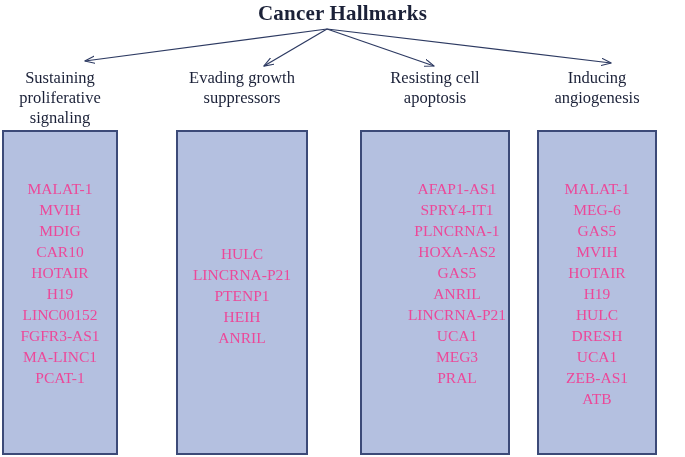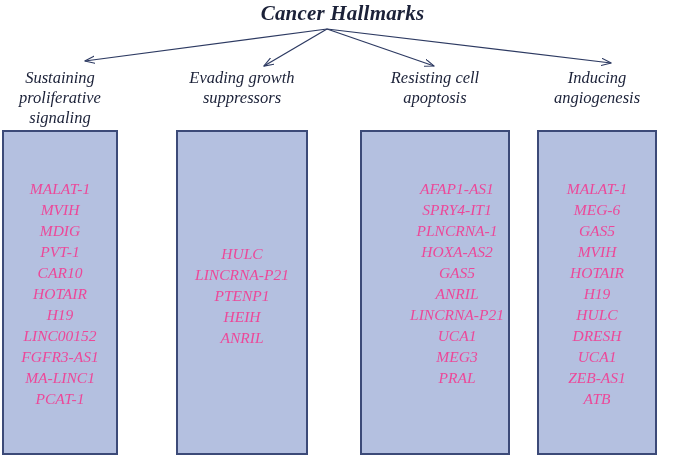--- a/index.html
+++ b/index.html
@@ -10,21 +10,20 @@
   body {
     font-family: "Liberation Serif", "DejaVu Serif", serif;
     color: #1b2138;
   }
   #figure {
     position: relative;
     width: 685px;
     height: 457px;
     overflow: hidden;
     background: #ffffff;
-    font-style: italic;
   }
   #title {
     position: absolute;
     left: 0;
     top: 0;
     width: 685px;
     text-align: center;
     font-size: 21px;
     font-weight: bold;
     letter-spacing: 0.2px;
@@ -115,21 +114,20 @@
   <div class="col" id="col-1">
     <div class="col-header">
       <div>Sustaining proliferative</div>
       <div>signaling</div>
     </div>
     <div class="col-box"></div>
     <div class="col-list" id="list-1">
       <div class="item">MALAT-1</div>
       <div class="item">MVIH</div>
       <div class="item">MDIG</div>
-      <div class="item">PVT-1</div>
       <div class="item">CAR10</div>
       <div class="item">HOTAIR</div>
       <div class="item">H19</div>
       <div class="item">LINC00152</div>
       <div class="item">FGFR3-AS1</div>
       <div class="item">MA-LINC1</div>
       <div class="item">PCAT-1</div>
     </div>
   </div>
 

